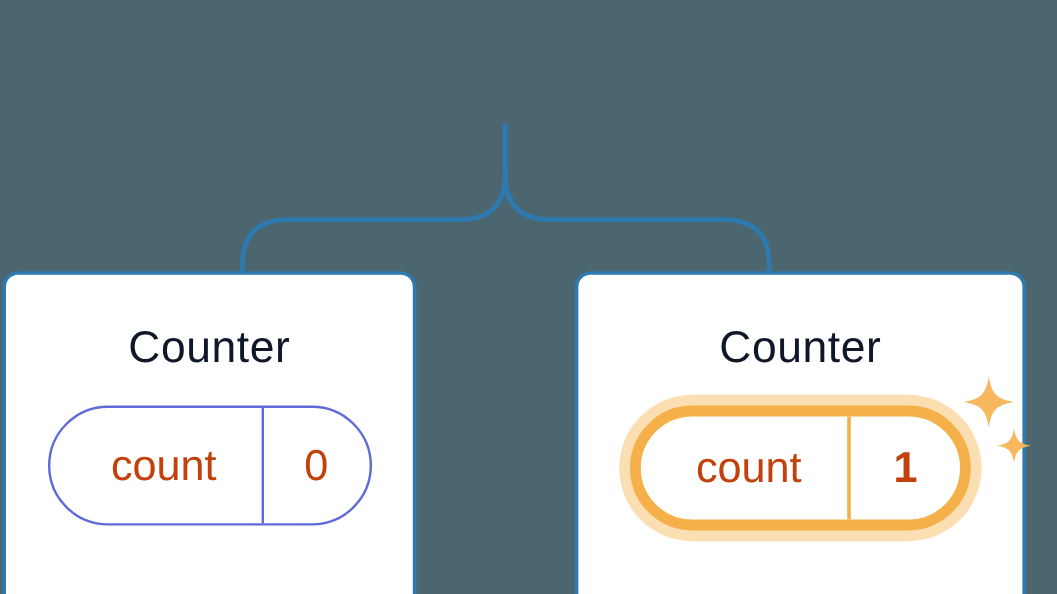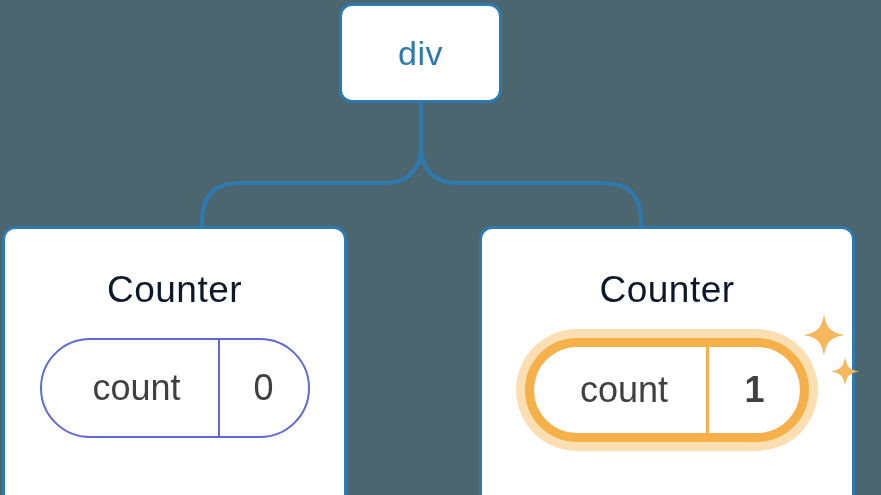--- a/index.html
+++ b/index.html
@@ -89,21 +89,21 @@
     border-radius: 999px;
     background: #ffffff;
     height: 100px;
     overflow: hidden;
   }
   .pill-label,
   .pill-value {
     display: flex;
     align-items: center;
     justify-content: center;
-    color: #404040;
+    color: #c2410c;
     font-size: 36px;
     line-height: 1;
     box-sizing: border-box;
   }
   .pill-label { width: 176px; padding-left: 14px; }
   .pill-value { width: 90px;  border-left: 2px solid #5e6ad6; }
 
   
   .pill-wrap.is-highlighted .pill {
     border-color: #f5b04a;
@@ -134,23 +134,20 @@
 <body>
 
 <div id="stage">
 
   <svg id="connectors" viewBox="0 0 881 495" width="881" height="495" fill="none">
 
     <path d="M421 103 L421 145 Q421 183 383 183 L240 183 Q202 183 202 221 L202 228" stroke="#2e79ae" stroke-width="4" fill="none" stroke-linecap="butt" stroke-linejoin="round"></path>
     <path d="M421 103 L421 145 Q421 183 459 183 L603 183 Q641 183 641 221 L641 228" stroke="#2e79ae" stroke-width="4" fill="none" stroke-linecap="butt" stroke-linejoin="round"></path>
   </svg>
 
-  <div class="node-card" id="node-div">
-    <span class="node-title-root nowrap">div</span>
-  </div>
 
   <div class="node-card node-child" id="node-counter-left">
 
     <span class="node-title nowrap">Counter</span>
 
     <div class="pill-wrap">
       <div class="pill">
         <span class="pill-label nowrap">count</span>
         <span class="pill-value nowrap">0</span>
       </div>

